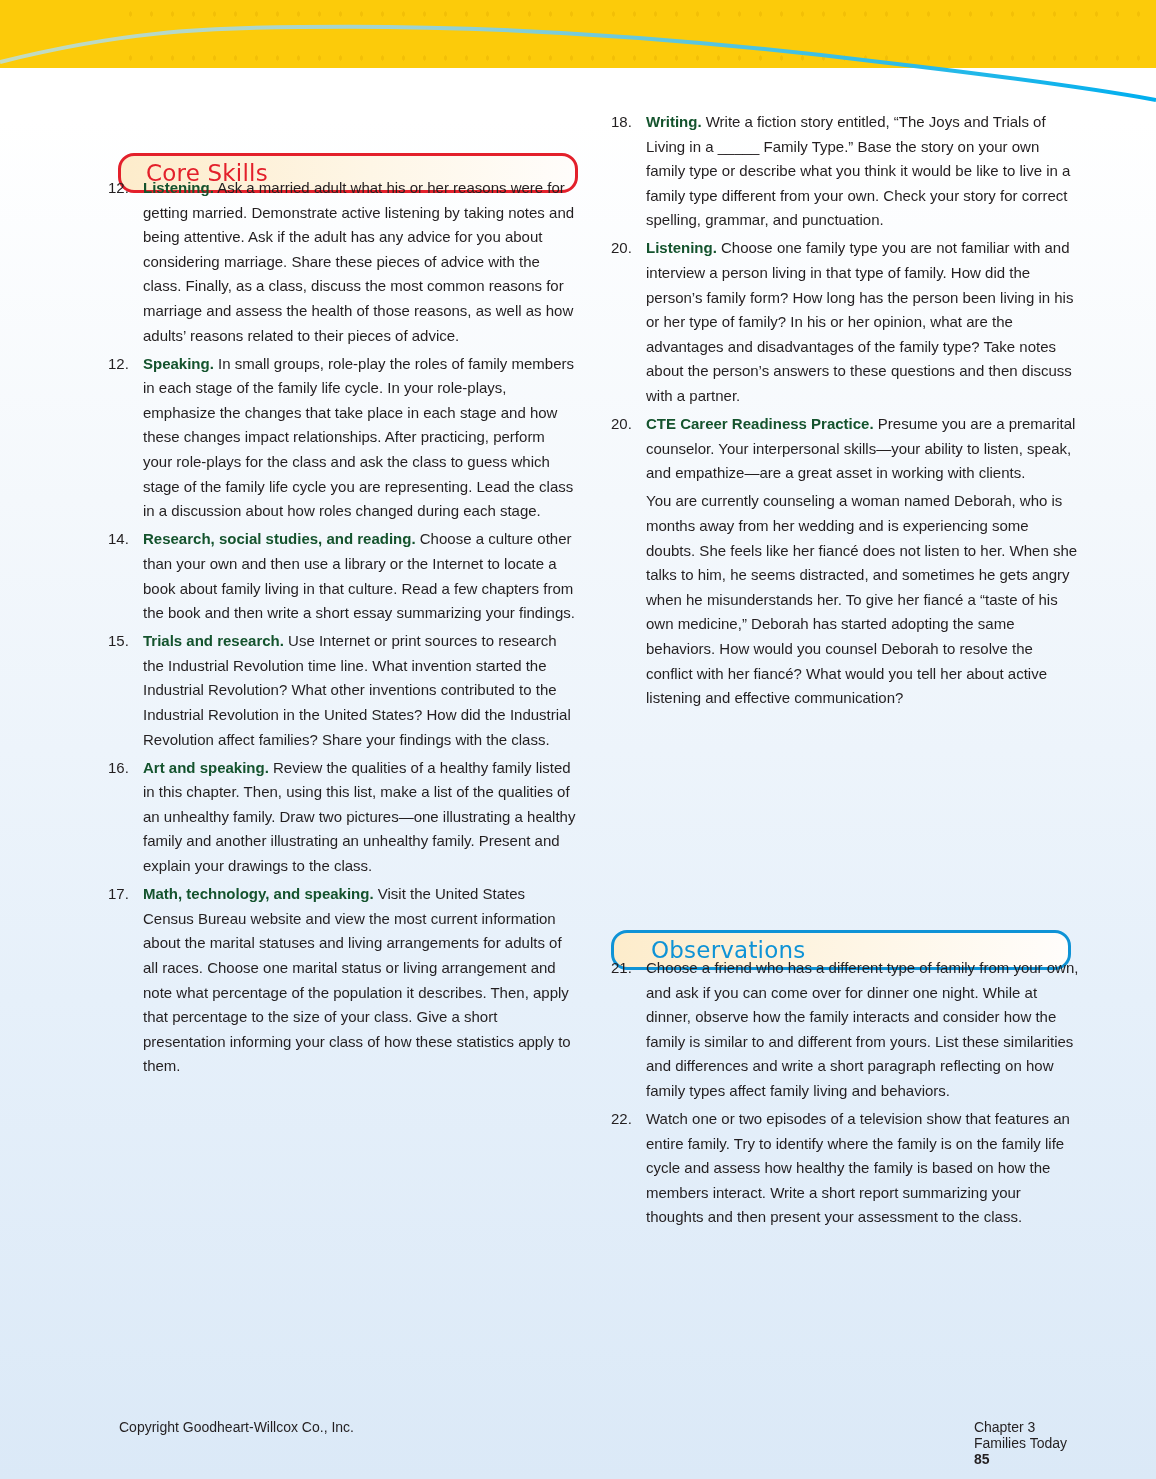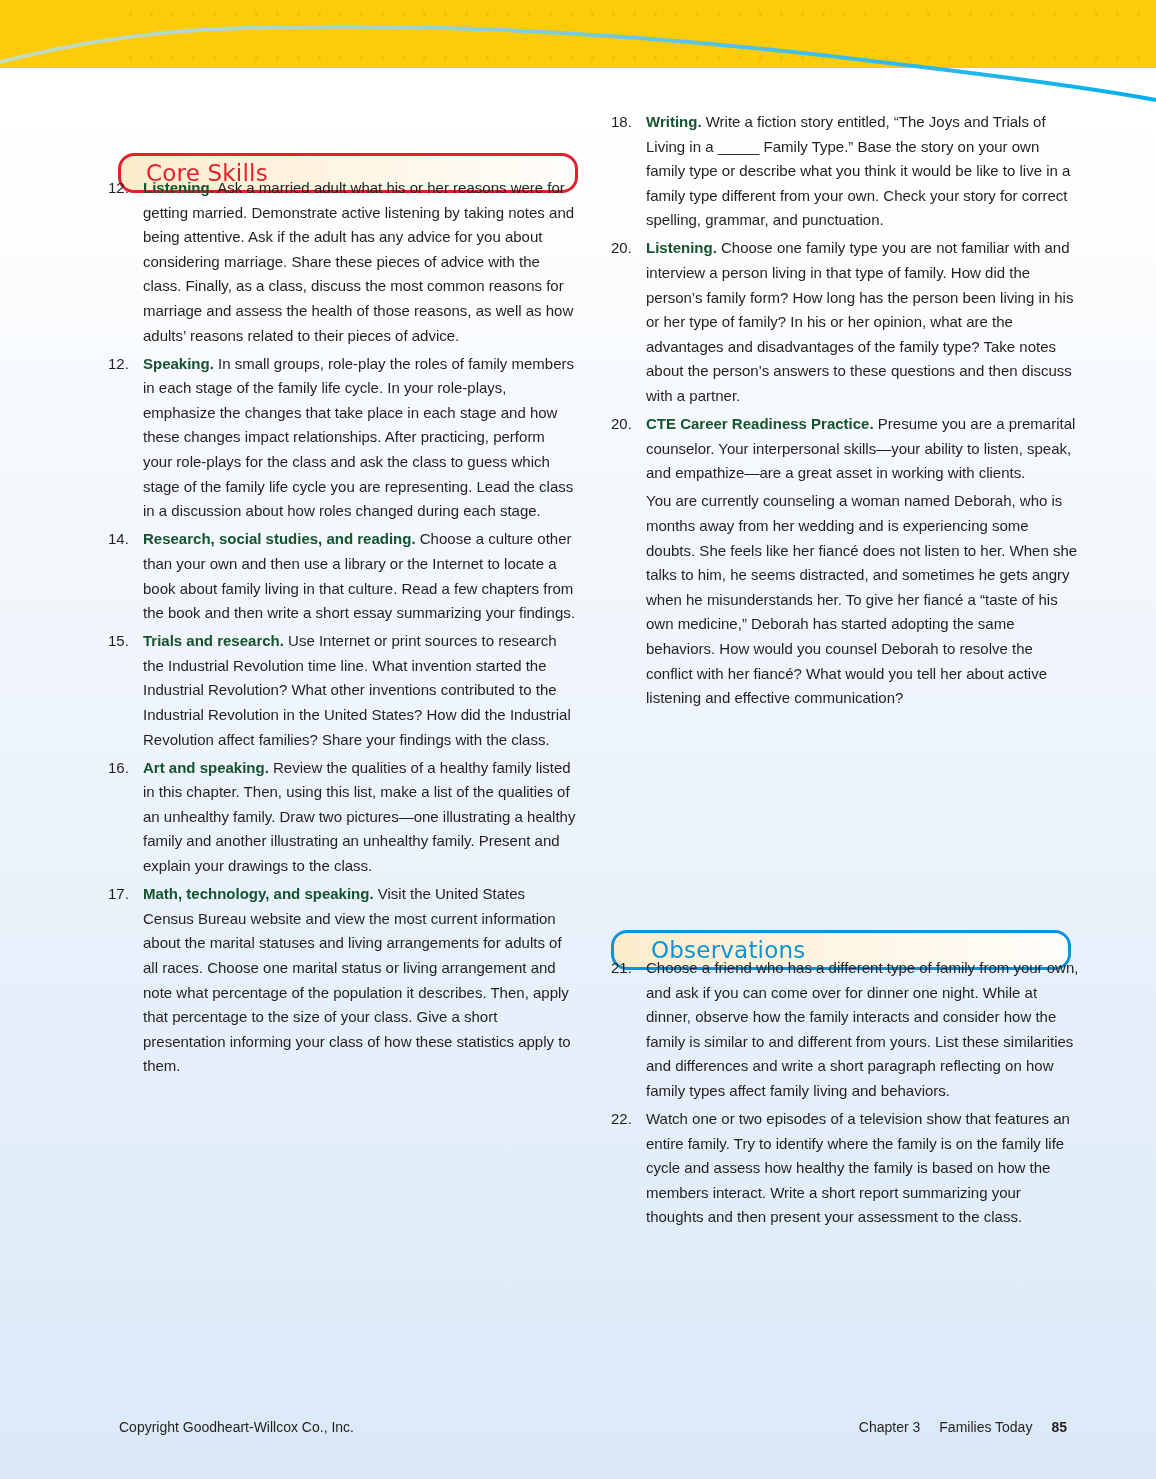--- a/index.html
+++ b/index.html
@@ -42,21 +42,21 @@
   }
   ol.items li .num { position: absolute; left: 0; top: 0; }
   ol.items li .lead { color: #14532d; font-weight: bold; }
   ol.items li p.cont { margin: 3.5px 0 0 0; }
   .list-left { left: 108px; top: 176px; width: 470px; }
   .list-right-a { left: 611px; top: 110px; width: 470px; }
   .list-right-b { left: 611px; top: 956px; width: 470px; }
 
   .footer { position: absolute; top: 1419px; font-size: 14px; color: #231f20; }
   .footer-left { left: 119px; text-align: right; }
-  .footer-right { right: 89px; display: flex; gap: 0; }
+  .footer-right { right: 89px; display: flex; gap: 0; flex-direction: column; }
   .footer-right span { margin-left: 19px; }
   .footer-right .page { font-weight: bold; }
 </style>
 </head>
 <body>
 
 <div class="banner">
   <div class="banner-dots"></div>
 </div>
 <svg class="banner-swoosh" viewBox="0 0 1156 110" preserveAspectRatio="none">

